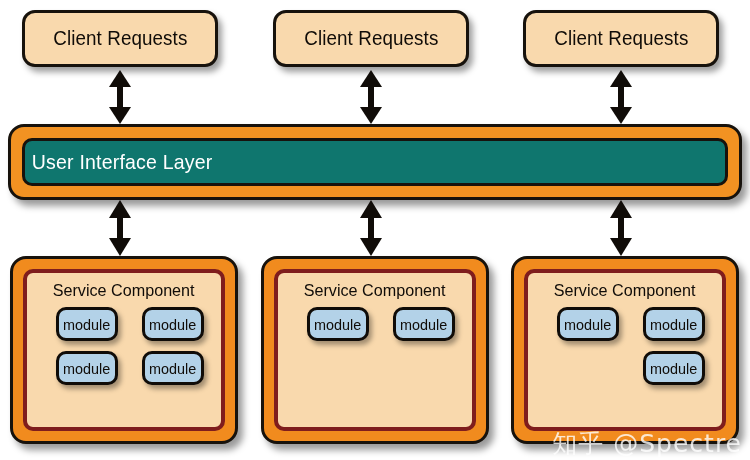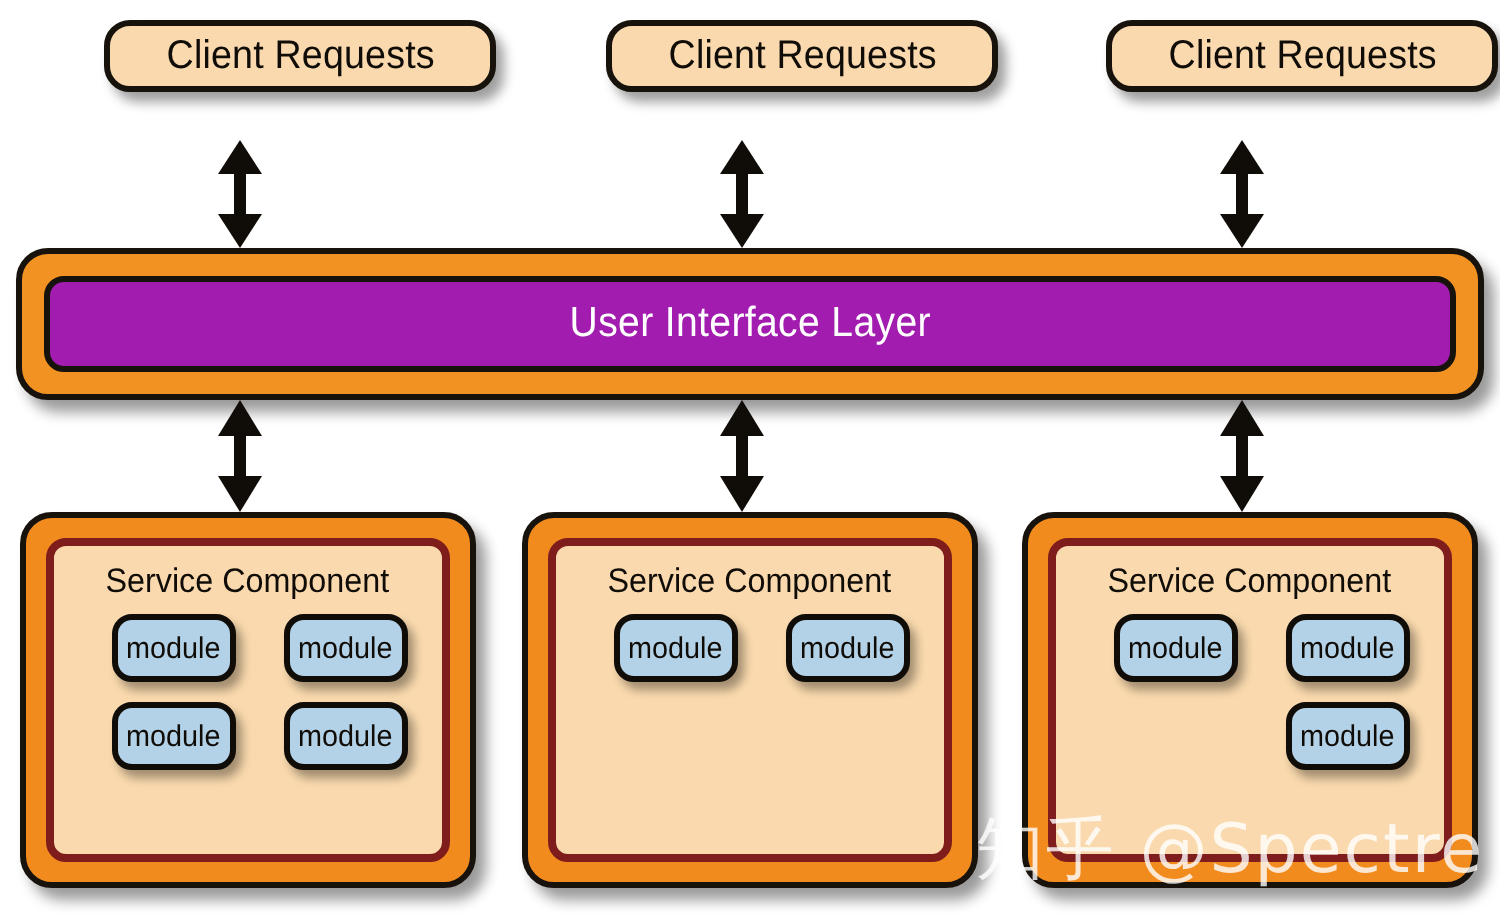--- a/index.html
+++ b/index.html
@@ -24,30 +24,29 @@
   
   .client-row {
     position: absolute;
     left: 0; top: 0;
     width: 750px; height: 72px;
   }
   .client-box {
     position: absolute;
     top: 10px;
     width: 196px;
-    height: 36px;
+    height: 57px;
     background: #f9d9ad;
     border: 3px solid #17120c;
     border-radius: 13px;
     box-shadow: 4px 5px 6px rgba(0,0,0,0.38);
     display: flex;
     align-items: center;
     justify-content: center;
     box-sizing: border-box;
-    margin-left: 30px;
   }
   .client-box .label {
     font-size: 20px;
     color: #100c08;
     letter-spacing: .1px;
     white-space: nowrap;
     font-stretch: condensed;
     transform: scaleX(0.94);
   }
   .client-box.c0 { left: 22px; }
@@ -76,27 +75,26 @@
     background: #f29222;
     border: 3px solid #17120c;
     border-radius: 16px;
     box-shadow: 5px 6px 7px rgba(0,0,0,0.40);
     box-sizing: border-box;
     padding: 11px;
   }
   #ui-layer-inner {
     width: 100%;
     height: 100%;
-    background: #a21caf;
+    background: #0f766e;
     border: 3px solid #17120c;
     border-radius: 10px;
     box-sizing: border-box;
     display: flex;
     align-items: center;
-    justify-content: center;
     box-shadow: inset 0 0 0 0 rgba(0,0,0,0);
   }
   #ui-layer-inner .label {
     color: #ffffff;
     font-size: 21px;
     letter-spacing: .2px;
     white-space: nowrap;
     transform: scaleX(0.93);
   }
 
@@ -163,22 +161,22 @@
     color: #100c08;
     white-space: nowrap;
     transform: scaleX(0.96);
   }
   .module.col2 { grid-column: 2; }
 
   
   #watermark {
     position: absolute;
     right: 8px;
-    bottom: 12px;
-    font-size: 34px;
+    bottom: 0;
+    font-size: 25px;
     color: rgba(255,255,255,0.80);
     white-space: nowrap;
     letter-spacing: 1px;
     pointer-events: none;
     font-family: "DejaVu Sans", sans-serif;
   }
 </style>
 </head>
 <body>
 

